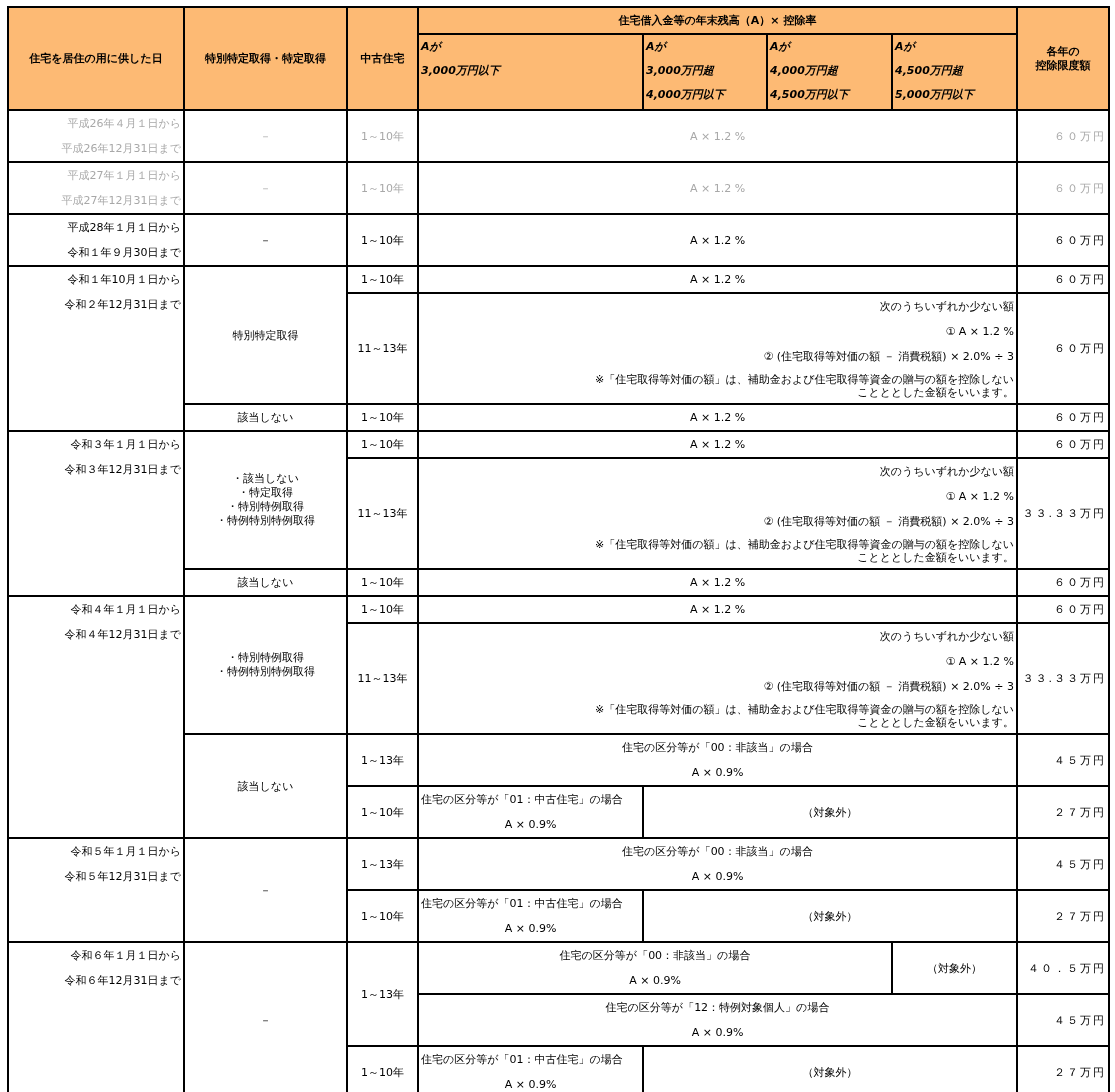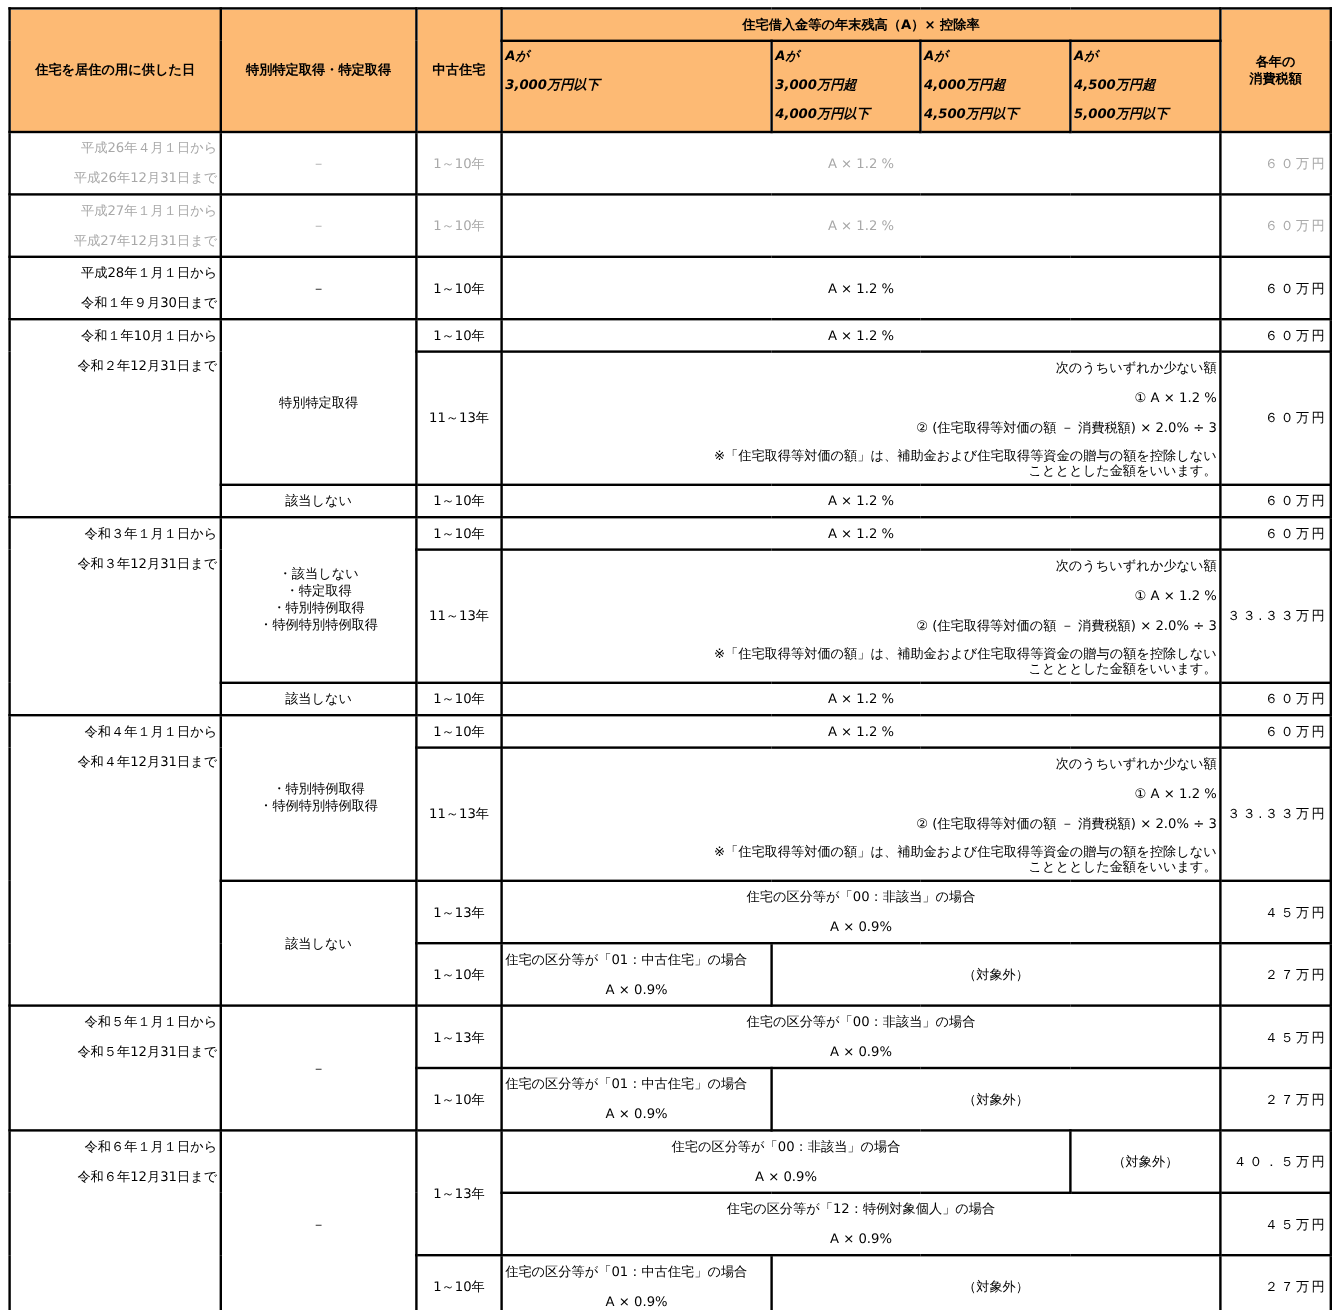--- a/index.html
+++ b/index.html
@@ -35,21 +35,21 @@
   </colgroup>
 
   <tbody>
       <tr style="height:25px">
     <th rowspan="2">住宅を居住の用に供した日</th>
     <th rowspan="2">特別特定取得・特定取得</th>
     <th rowspan="2">中古住宅</th>
     <th colspan="4">住宅借入金等の年末残高（A）× 控除率</th>
     <th rowspan="2" style="line-height:14px">
       <div>各年の</div>
-      <div>消費税額</div>
+      <div>控除限度額</div>
     </th>
   </tr>
   <tr style="height:76px">
     <th class="left tall" style="vertical-align:top">
       <div>Aが</div>
       <div>3,000万円以下</div>
     </th>
     <th class="left tall" style="vertical-align:top">
       <div>Aが</div>
       <div>3,000万円超</div>

